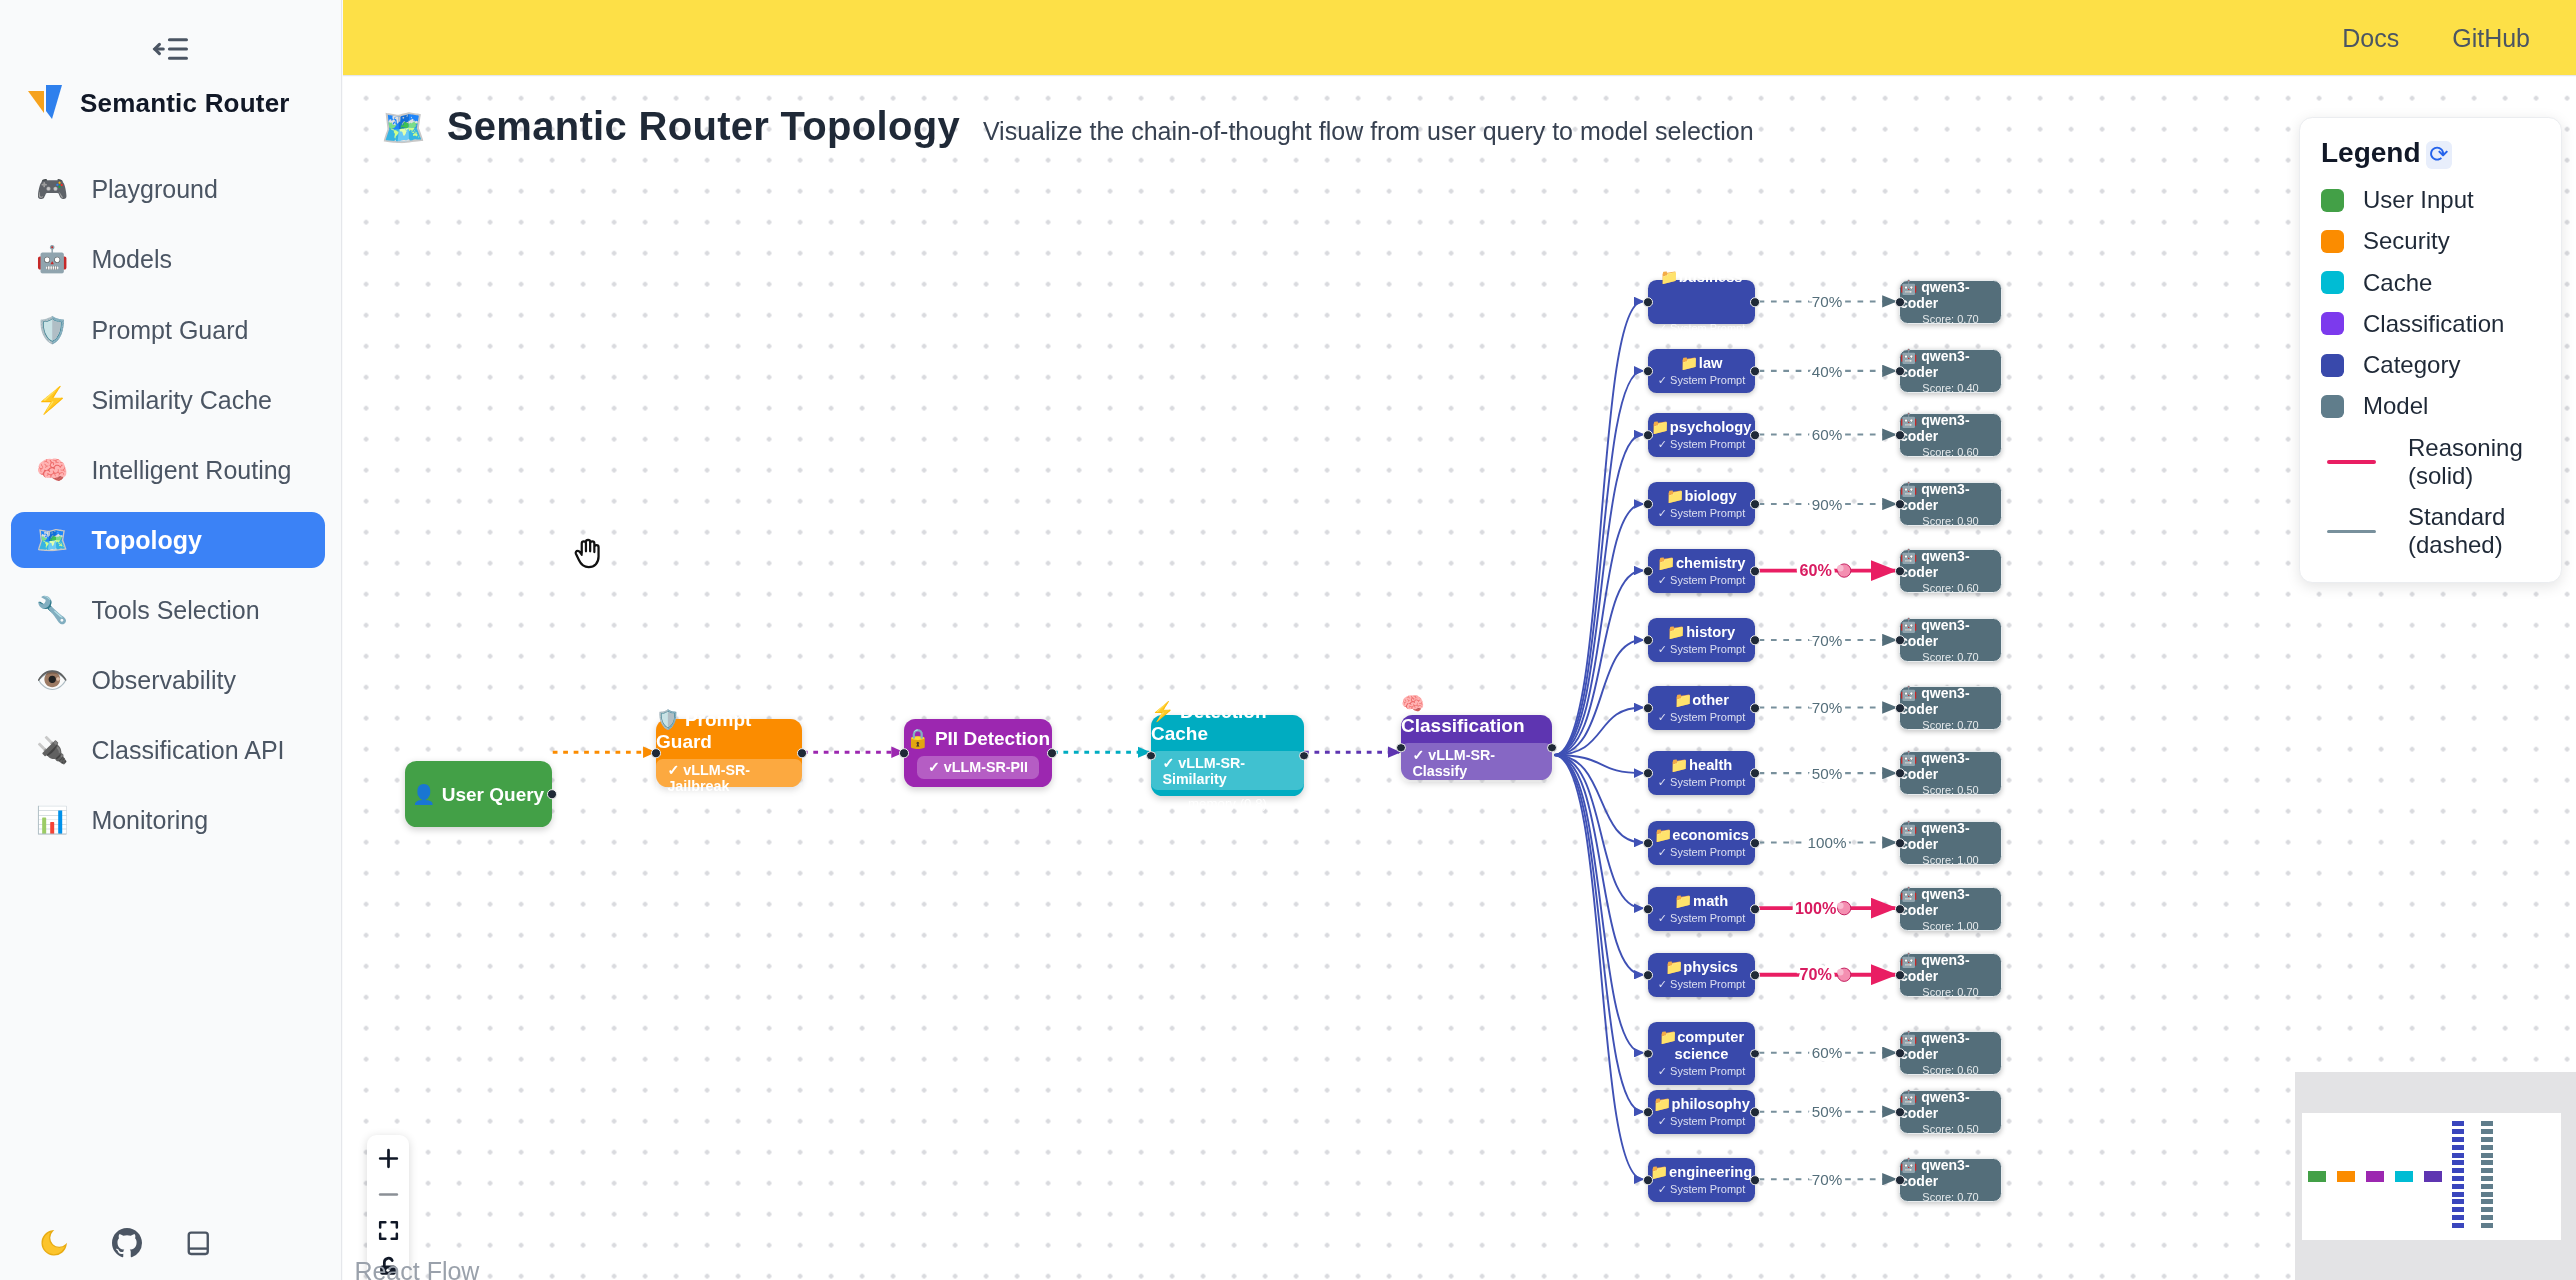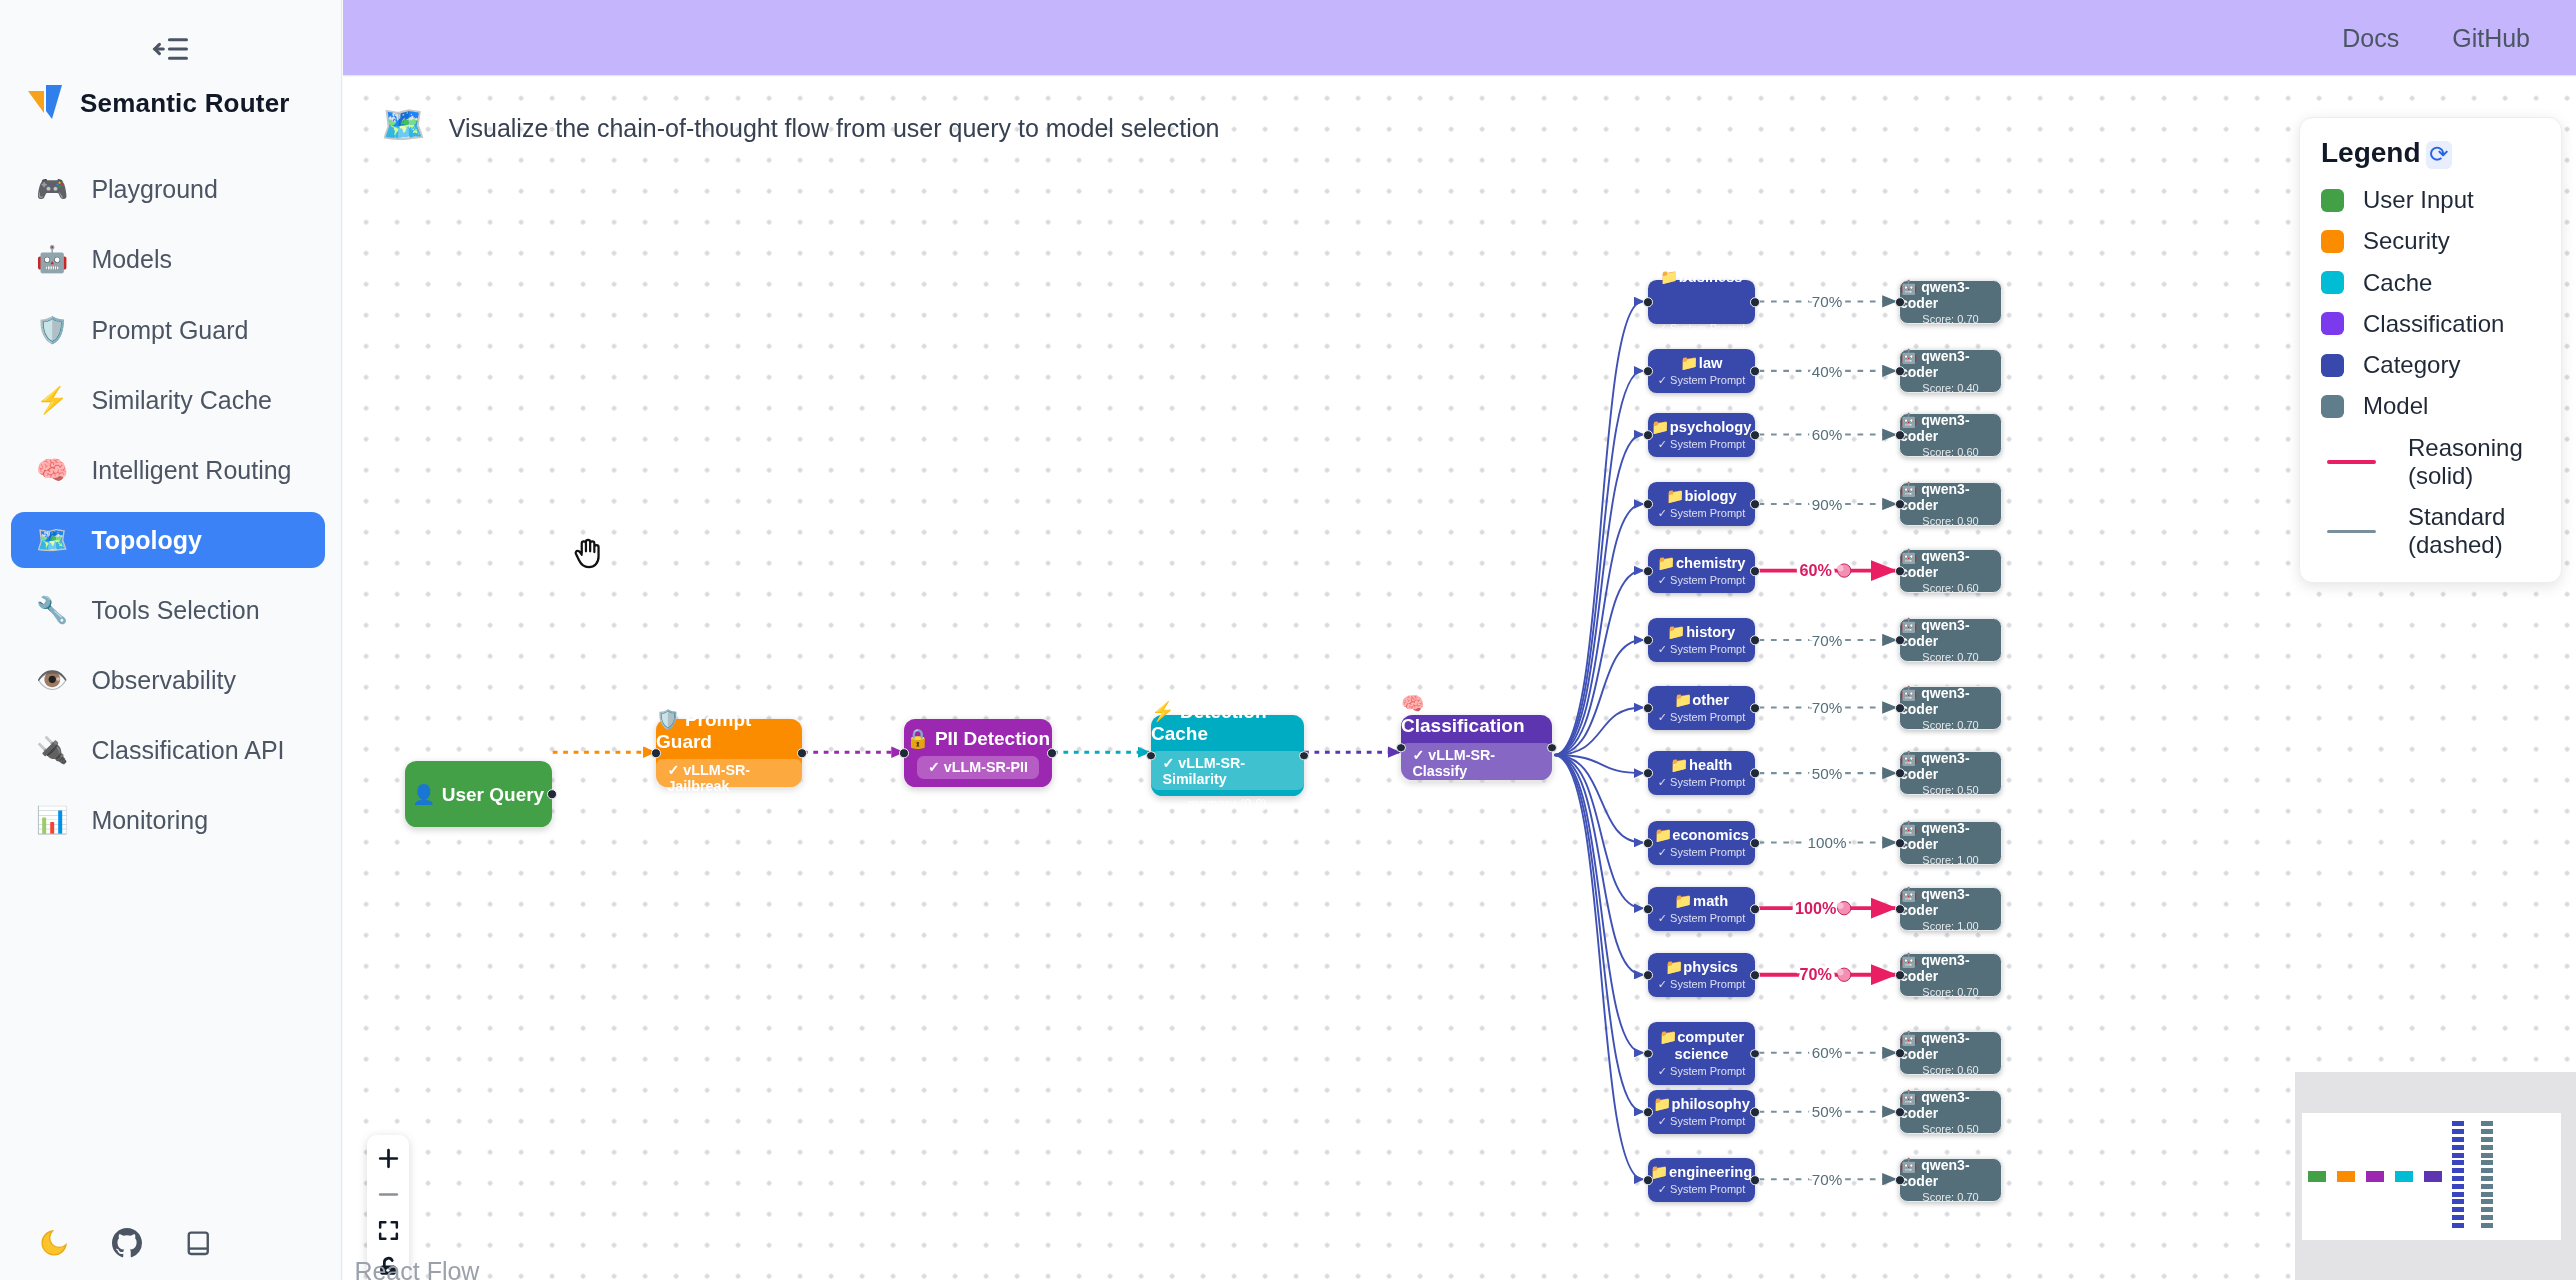--- a/index.html
+++ b/index.html
@@ -11,21 +11,21 @@
   #brand{position:absolute;left:25px;top:82px;display:flex;align-items:center;gap:15px;}
   #brand-title{font-size:26px;font-weight:bold;color:#111827;letter-spacing:0.2px;}
   #nav{position:absolute;left:11.4px;top:162px;width:314px;display:flex;flex-direction:column;gap:14.3px;}
   .nav-item{display:flex;align-items:center;gap:23px;padding:12.4px 9.5px 12.4px 25px;border-radius:13.3px;color:#4b5563;font-size:25px;cursor:pointer;}
   .nav-item .nav-icon{font-size:26px;width:32px;text-align:center;}
   .nav-item.active{background:#3b82f6;color:#ffffff;font-weight:bold;}
   #sidebar-footer{position:absolute;left:38px;bottom:21px;display:flex;align-items:center;gap:42px;}
   #sidebar-footer .f-icon{cursor:pointer;display:inline-flex;}
 
   
-  #topbar{position:absolute;left:343px;top:0;width:2233px;height:76px;background:#c4b5fd;border-bottom:1px solid #e5e7eb;box-sizing:border-box;}
+  #topbar{position:absolute;left:343px;top:0;width:2233px;height:76px;background:#fde047;border-bottom:1px solid #e5e7eb;box-sizing:border-box;}
   #topbar-links{position:absolute;right:46px;top:0;height:76px;display:flex;align-items:center;gap:53px;}
   .top-link{font-size:25px;color:#4b5563;cursor:pointer;}
 
   
   #canvas{position:absolute;left:343px;top:77px;width:2233px;height:1203px;background:#ffffff;
     background-image:radial-gradient(#d9dade 2.1px,transparent 2.4px);background-size:31px 31px;background-position:7.6px 5.7px;overflow:hidden;}
   #page-head{position:absolute;left:38px;top:27px;display:flex;align-items:baseline;gap:21px;white-space:nowrap;}
   #page-icon{font-size:36px;}
   #page-title{font-size:40px;font-weight:bold;color:#1f2937;letter-spacing:0.3px;}
   #page-subtitle{font-size:25px;color:#374151;margin-left:1.9px;}
@@ -240,20 +240,21 @@
           <text x="1560" y="1032" text-anchor="middle" font-size="16" fill="#546e7a" stroke="#ffffff" stroke-width="7" paint-order="stroke" font-family="&quot;Liberation Sans&quot;,sans-serif">60%</text>
           <line x1="1488" y1="1088" x2="1632" y2="1088" stroke="#78909c" stroke-width="2.2" stroke-dasharray="6 7" marker-end="url(#arr-slate)"></line>
           <text x="1560" y="1094" text-anchor="middle" font-size="16" fill="#546e7a" stroke="#ffffff" stroke-width="7" paint-order="stroke" font-family="&quot;Liberation Sans&quot;,sans-serif">50%</text>
           <line x1="1488" y1="1159" x2="1632" y2="1159" stroke="#78909c" stroke-width="2.2" stroke-dasharray="6 7" marker-end="url(#arr-slate)"></line>
           <text x="1560" y="1165" text-anchor="middle" font-size="16" fill="#546e7a" stroke="#ffffff" stroke-width="7" paint-order="stroke" font-family="&quot;Liberation Sans&quot;,sans-serif">70%</text>
         </g>
     </svg>
 
     <div id="page-head">
       <span id="page-icon">🗺️</span>
+      <span id="page-title">Semantic Router Topology</span>
       <span id="page-subtitle">Visualize the chain-of-thought flow from user query to model selection</span>
     </div>
 
     <div id="nodes-layer">
         <div class="pnode handle-r" style="left: 62px; top: 684px; width: 147px; height: 66px; background: rgb(67, 160, 71);">
           <div class="pt">👤 User Query</div>
         </div>
         <div class="pnode handle-l handle-r" style="left: 313px; top: 642px; width: 146px; height: 68px; background: rgb(251, 140, 0);">
           <div class="pt">🛡️ Prompt Guard</div>
           <div class="pbadge">✓ vLLM-SR-Jailbreak</div>

